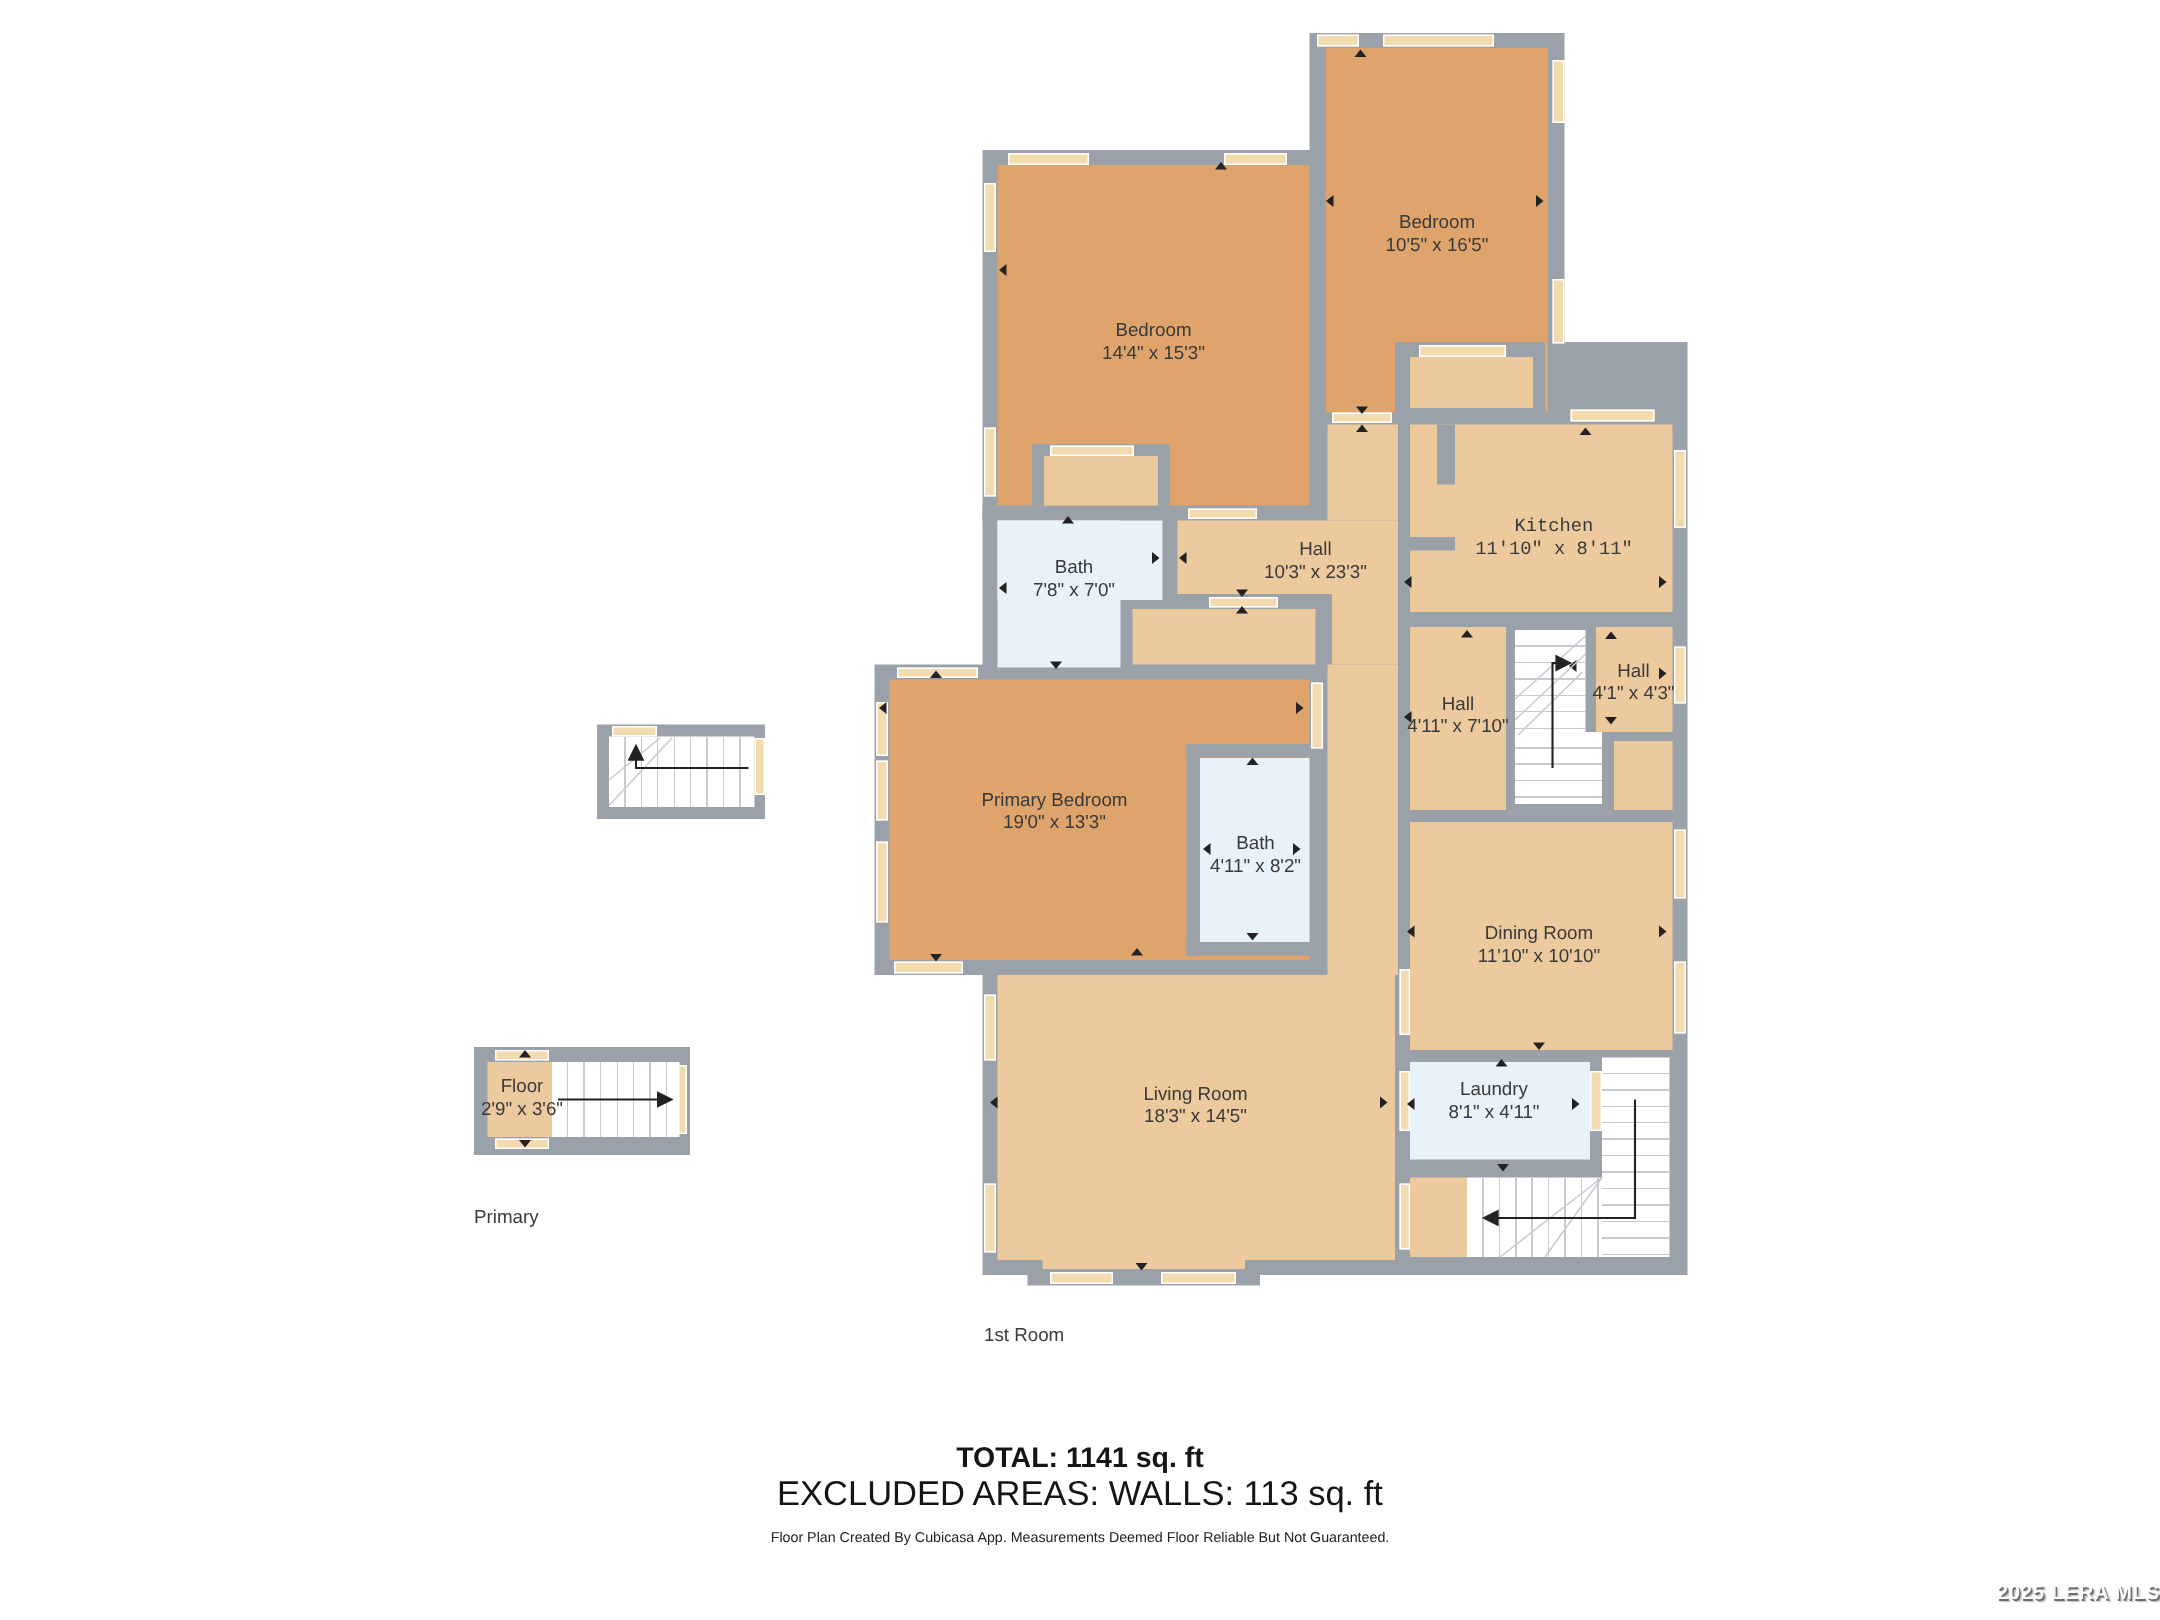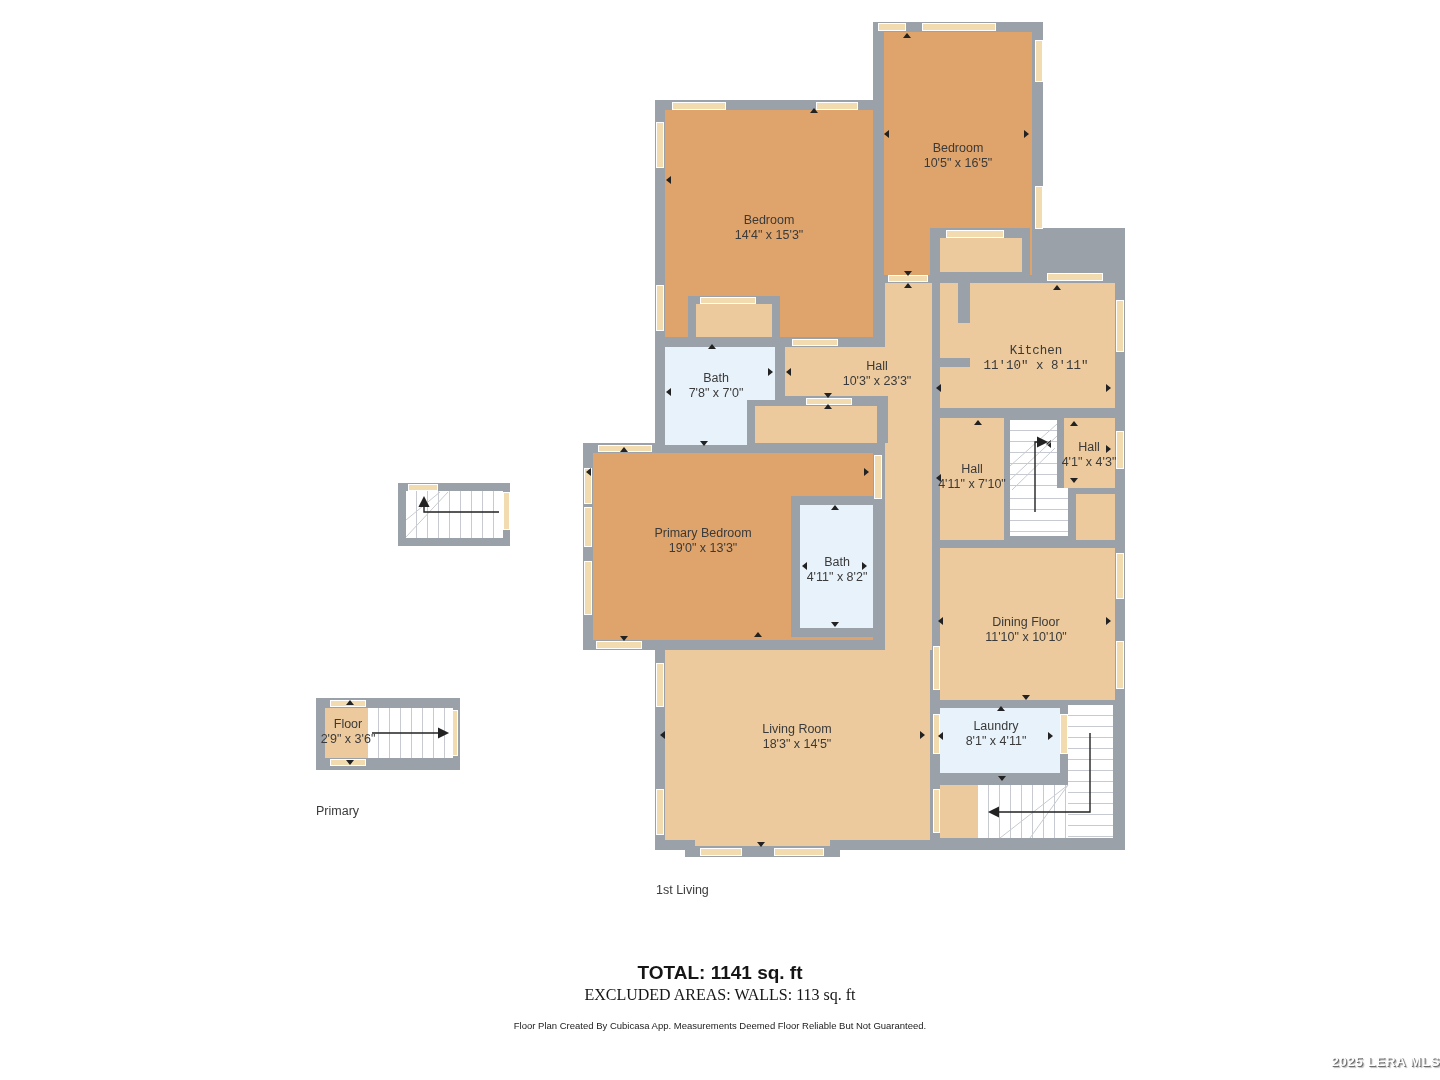--- a/index.html
+++ b/index.html
@@ -19,21 +19,21 @@
   .tri.right{border-left:5px solid #222;border-right:none;}
   .treads-h{background-color:#fff;background-image:repeating-linear-gradient(180deg,transparent 0 10px,#C7CBD1 10px 11px);}
   .treads-v{background-color:#fff;background-image:repeating-linear-gradient(90deg,transparent 0 10px,#C7CBD1 10px 11px);}
   .room-label{position:absolute;width:200px;text-align:center;color:#3a3a3a;font-size:12.5px;line-height:15px;white-space:nowrap;}
   .room-label .nm{display:block;}
   .room-label .dm{display:block;}
   .caption{position:absolute;font-size:12.5px;color:#3b3b3b;}
   #summary{position:absolute;left:0;top:962px;width:1440px;text-align:center;color:#151515;}
   #summary .t1{font-size:19px;font-weight:bold;line-height:22px;}
   #summary .t2{font-size:18.5px;line-height:22px;}
-  #summary .t3{font-size:16px;line-height:22px;font-family:Liberation Serif, serif;}
+  #summary .t3{font-size:23px;line-height:22px;}
   #summary .t4{font-size:9.5px;line-height:12px;margin-top:14px;color:#222;}
   #watermark{position:absolute;left:1324px;top:1054px;width:116px;text-align:right;font-size:13.5px;font-weight:bold;letter-spacing:.5px;color:#fdfdfd;text-shadow:1px 1px 0 #6e6e6e,2px 2px 1px rgba(110,110,110,.45);}
   svg.overlay{position:absolute;left:0;top:0;pointer-events:none;}
 </style>
 </head>
 <body>
 
 <div id="plan">
 
   <div class="wb" style="left:873px;top:22px;width:170px;height:263px;"></div>
@@ -227,38 +227,38 @@
   </div>
   <div class="room-label" style="left:603px;top:526px;">
     <span class="nm">Primary Bedroom</span>
     <span class="dm">19'0" x 13'3"</span>
   </div>
   <div class="room-label" style="left:737px;top:555px;">
     <span class="nm">Bath</span>
     <span class="dm">4'11" x 8'2"</span>
   </div>
   <div class="room-label" style="left:926px;top:615px;">
-    <span class="nm">Dining Floor</span>
+    <span class="nm">Dining Room</span>
     <span class="dm">11'10" x 10'10"</span>
   </div>
   <div class="room-label" style="left:697px;top:722px;">
     <span class="nm">Living Room</span>
     <span class="dm">18'3" x 14'5"</span>
   </div>
   <div class="room-label" style="left:896px;top:719px;">
     <span class="nm">Laundry</span>
     <span class="dm">8'1" x 4'11"</span>
   </div>
   <div class="room-label" style="left:248px;top:717px;">
     <span class="nm">Floor</span>
     <span class="dm">2'9" x 3'6"</span>
   </div>
 
   <div class="caption" style="left:316px;top:804px;">Primary</div>
-  <div class="caption" style="left:656px;top:883px;">1st Living</div>
+  <div class="caption" style="left:656px;top:883px;">1st Room</div>
 
 </div>
 
 <div id="summary">
   <div class="t1">TOTAL: 1141 sq. ft</div>
   <div class="t3">EXCLUDED AREAS: WALLS: 113 sq. ft</div>
   <div class="t4">Floor Plan Created By Cubicasa App. Measurements Deemed Floor Reliable But Not Guaranteed.</div>
 </div>
 
 <div id="watermark">2025 LERA MLS</div>

